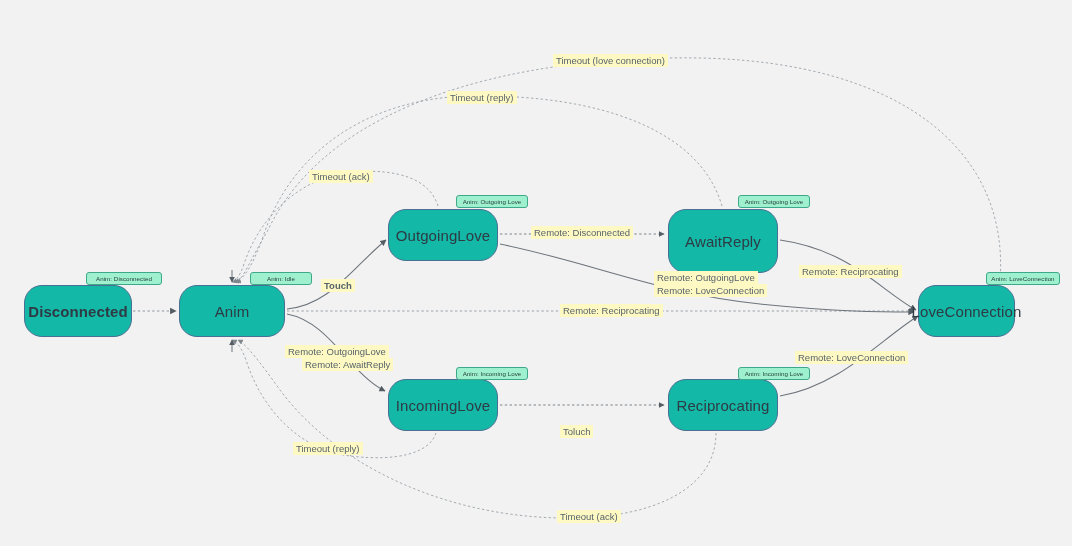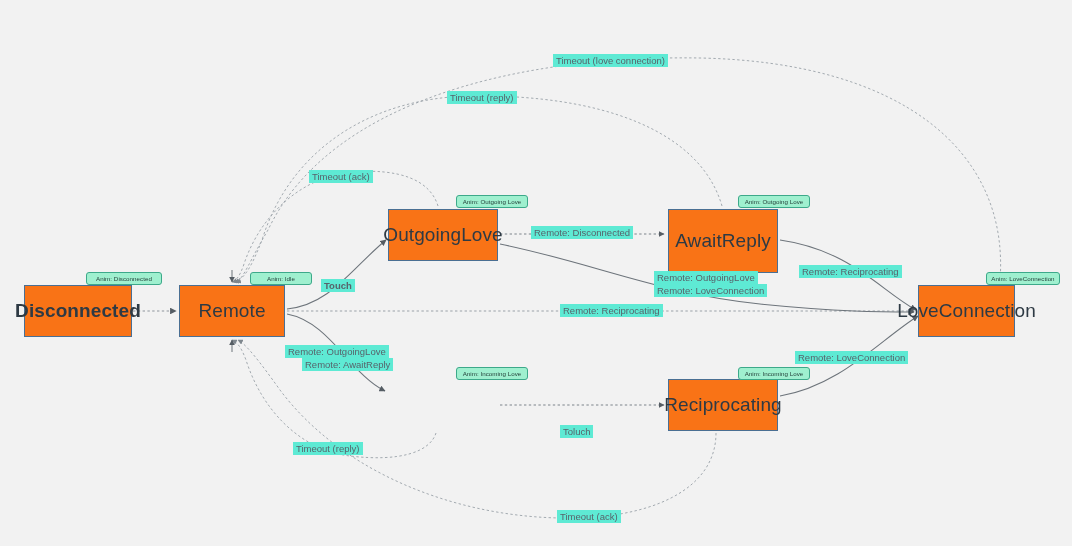--- a/index.html
+++ b/index.html
@@ -22,28 +22,28 @@
   #edge-layer {
     position: absolute;
     left: 0;
     top: 0;
     width: 1072px;
     height: 546px;
   }
   .state-node {
     position: absolute;
     box-sizing: border-box;
-    background: #f97316;
+    background: #14b8a6;
     border: 1.2px solid #4a6f93;
-    border-radius: 0;
+    border-radius: 18px;
     display: flex;
     align-items: center;
     justify-content: center;
     color: #2e3a44;
-    font-size: 19px;
+    font-size: 15px;
     font-family: "Liberation Sans", sans-serif;
     letter-spacing: 0.1px;
   }
   .anim-badge {
     position: absolute;
     box-sizing: border-box;
     background: #9ff0cf;
     border: 1px solid #3da98a;
     border-radius: 3px;
     color: #24403a;
@@ -56,21 +56,21 @@
     padding: 0 3px;
     height: 13px;
     letter-spacing: 0.05px;
   }
   .edge-label {
     position: absolute;
     color: #57636b;
     font-size: 9.5px;
     font-family: "Liberation Sans", sans-serif;
     white-space: nowrap;
-    background: #5eead4;
+    background: #fef9c3;
     padding: 0 3px;
     line-height: 13px;
   }
 </style>
 </head>
 <body>
 
 <div id="diagram-root">
 
   <svg id="edge-layer" viewBox="0 0 1072 546" width="1072" height="546" xmlns="http://www.w3.org/2000/svg">
@@ -119,40 +119,43 @@
   </svg>
 
   <div class="state-node" style="left:24px; top:285px; width:108px; height:52px;font-weight:bold;">
     <span>Disconnected</span>
   </div>
   <div class="anim-badge" style="left:86px; top:272px; width:76px;">
     <span>Anim: Disconnected</span>
   </div>
 
   <div class="state-node" style="left:179px; top:285px; width:106px; height:52px;">
-    <span>Remote</span>
+    <span>Anim</span>
   </div>
   <div class="anim-badge" style="left:250px; top:272px; width:62px;">
     <span>Anim: Idle</span>
   </div>
 
   <div class="state-node" style="left:388px; top:209px; width:110px; height:52px;">
     <span>OutgoingLove</span>
   </div>
   <div class="anim-badge" style="left:456px; top:195px; width:72px;">
     <span>Anim: Outgoing Love</span>
   </div>
 
   <div class="state-node" style="left:668px; top:209px; width:110px; height:64px;">
     <span>AwaitReply</span>
   </div>
   <div class="anim-badge" style="left:738px; top:195px; width:72px;">
     <span>Anim: Outgoing Love</span>
   </div>
 
+  <div class="state-node" style="left:388px; top:379px; width:110px; height:52px;">
+    <span>IncomingLove</span>
+  </div>
   <div class="anim-badge" style="left:456px; top:367px; width:72px;">
     <span>Anim: Incoming Love</span>
   </div>
 
   <div class="state-node" style="left:668px; top:379px; width:110px; height:52px;">
     <span>Reciprocating</span>
   </div>
   <div class="anim-badge" style="left:738px; top:367px; width:72px;">
     <span>Anim: Incoming Love</span>
   </div>

